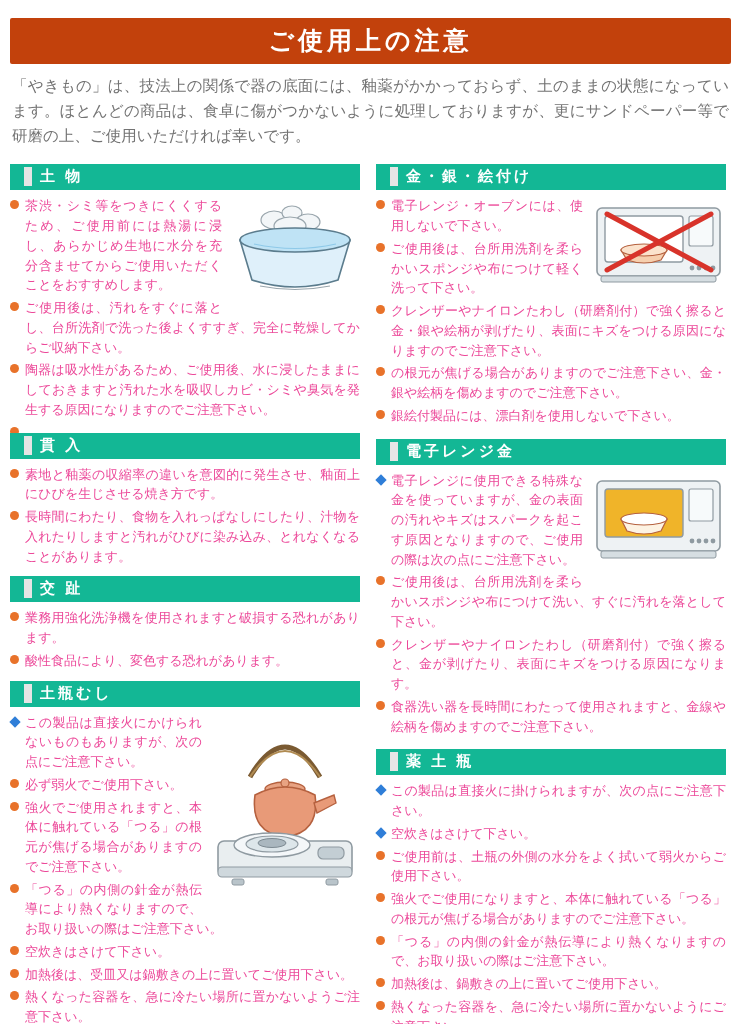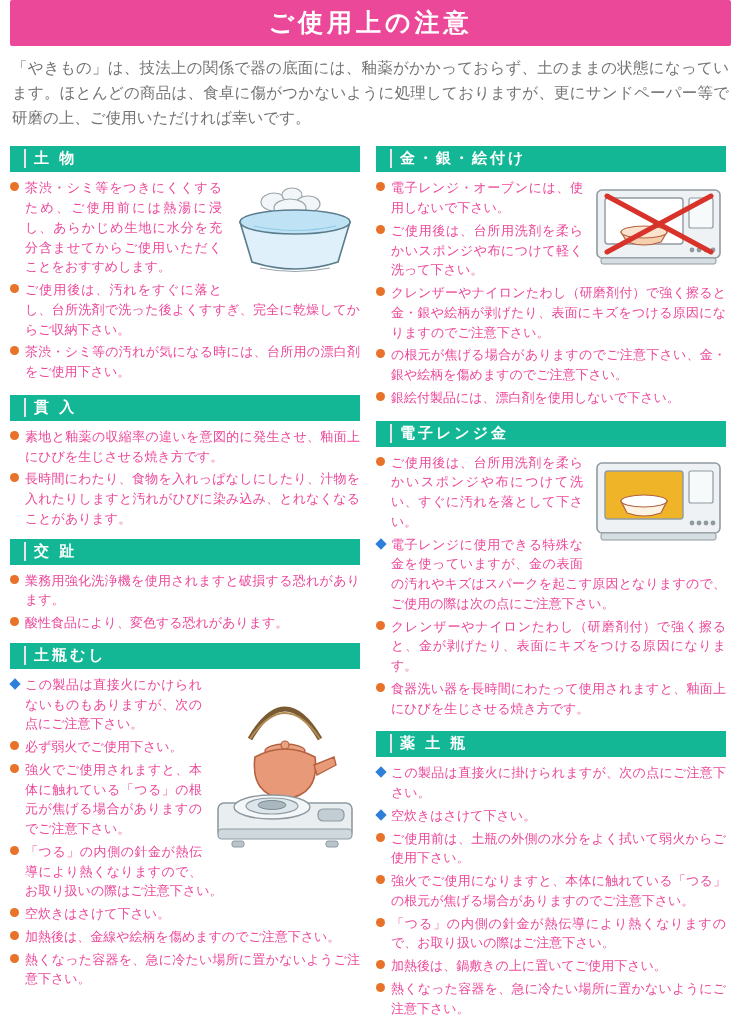--- a/index.html
+++ b/index.html
@@ -12,22 +12,22 @@
   #page {
     position: relative;
     width: 741px; height: 1024px;
     background: #ffffff;
     padding: 0 10px;
     overflow: hidden;
   }
 
   
   .header-bar {
-    margin: 0 0 0 0;
-    background: #ec4899;
+    margin: 18px 0 0 0;
+    background: #c2410c;
     color: #ffffff;
     text-align: center;
     font-size: 25px;
     font-weight: bold;
     letter-spacing: 4px;
     padding: 6px 0 7px 0;
     border-radius: 2px;
   }
   .intro {
     font-size: 15.5px;
@@ -57,21 +57,21 @@
     position: relative;
   }
   .sec-head::after {
     content: "";
     position: absolute;
     left: 0; top: 0; bottom: 0;
     width: 0;
   }
   .sec-head .hl {
     display: inline-block;
-    border-left: 2px solid #e5e5e5;
+    border-left: 8px solid #e5e5e5;
     padding-left: 8px;
   }
 
   
   ul.blist {
     list-style: none;
     margin: 0; padding: 0;
   }
   ul.blist li {
     position: relative;
@@ -136,21 +136,22 @@
             <ellipse cx="60" cy="28" rx="16" ry="9" fill="#f3f6f8" stroke="#9aa6ad" stroke-width="1.2"></ellipse>
             <path d="M10 42 Q65 30 120 42 L108 82 Q65 96 22 82 Z" fill="#dff0fa" stroke="#5b7c8d" stroke-width="1.6"></path>
             <ellipse cx="65" cy="42" rx="55" ry="12" fill="#bfe3f5" stroke="#5b7c8d" stroke-width="1.6"></ellipse>
             <path d="M24 46 Q65 55 106 46" fill="none" stroke="#8ec9e8" stroke-width="1.2"></path>
             <path d="M30 88 Q65 95 100 88" fill="none" stroke="#9aa6ad" stroke-width="1.2"></path>
           </svg>
         </span>
         <ul class="blist">
           <li><span class="bl"></span><span>茶渋・シミ等をつきにくくするため、ご使用前には熱湯に浸し、あらかじめ生地に水分を充分含ませてからご使用いただくことをおすすめします。</span></li>
           <li><span class="bl"></span><span>ご使用後は、汚れをすぐに落とし、台所洗剤で洗った後よくすすぎ、完全に乾燥してからご収納下さい。</span></li>
-          <li><span class="bl"></span><span>茶渋・シミ等の汚れが気になる時には、台所用の漂白剤をご使用下さい。</span></li>
+          <li><span class="bl"></span><span>陶器は吸水性があるため、ご使用後、水に浸したままにしておきますと汚れた水を吸収しカビ・シミや臭気を発生する原因になりますのでご注意下さい。</span></li>
+          <li><span class="bl"></span></li>
         </ul>
       </div>
 
       <div class="sec-head">
         <span class="hl">貫 入</span>
       </div>
       <ul class="blist">
         <li><span class="bl"></span><span>素地と釉薬の収縮率の違いを意図的に発生させ、釉面上にひびを生じさせる焼き方です。</span></li>
         <li><span class="bl"></span><span>長時間にわたり、食物を入れっぱなしにしたり、汁物を入れたりしますと汚れがひびに染み込み、とれなくなることがあります。</span></li>
       </ul>
@@ -189,21 +190,21 @@
             <rect x="22" y="164" width="12" height="6" rx="2" fill="#b9c4ca" stroke="#8f9aa1" stroke-width="1"></rect>
             <rect x="116" y="164" width="12" height="6" rx="2" fill="#b9c4ca" stroke="#8f9aa1" stroke-width="1"></rect>
           </svg>
         </span>
         <ul class="blist">
           <li><span class="bl diamond"></span><span>この製品は直接火にかけられないものもありますが、次の点にご注意下さい。</span></li>
           <li><span class="bl"></span><span>必ず弱火でご使用下さい。</span></li>
           <li><span class="bl"></span><span>強火でご使用されますと、本体に触れている「つる」の根元が焦げる場合がありますのでご注意下さい。</span></li>
           <li><span class="bl"></span><span>「つる」の内側の針金が熱伝導により熱くなりますので、お取り扱いの際はご注意下さい。</span></li>
           <li><span class="bl"></span><span>空炊きはさけて下さい。</span></li>
-          <li><span class="bl"></span><span>加熱後は、金線や絵柄を傷めますのでご注意下さい。</span></li>
+          <li><span class="bl"></span><span>加熱後は、受皿又は鍋敷きの上に置いてご使用下さい。</span></li>
           <li><span class="bl"></span><span>熱くなった容器を、急に冷たい場所に置かないようご注意下さい。</span></li>
 
         </ul>
       </div>
 
     </div>
 
     <div class="col">
 
       <div class="sec-head">
@@ -249,24 +250,24 @@
             <path d="M30 46 Q53 38 76 46 L70 58 Q53 64 36 58 Z" fill="#fdf3e3" stroke="#b5613f" stroke-width="1.2"></path>
             <ellipse cx="53" cy="46" rx="23" ry="6" fill="#ffffff" stroke="#b5613f" stroke-width="1.2"></ellipse>
             <circle cx="101" cy="68" r="2.4" fill="#8f9aa1"></circle>
             <circle cx="108" cy="68" r="2.4" fill="#8f9aa1"></circle>
             <circle cx="115" cy="68" r="2.4" fill="#8f9aa1"></circle>
             <circle cx="122" cy="68" r="2.4" fill="#8f9aa1"></circle>
             <rect x="10" y="78" width="115" height="7" rx="2" fill="#d6dee2" stroke="#8f9aa1" stroke-width="1"></rect>
           </svg>
         </span>
         <ul class="blist">
+          <li><span class="bl diamond"></span><span>電子レンジに使用できる特殊な金を使っていますが、金の表面の汚れやキズはスパークを起こす原因となりますので、ご使用の際は次の点にご注意下さい。</span></li>
           <li><span class="bl"></span><span>ご使用後は、台所用洗剤を柔らかいスポンジや布につけて洗い、すぐに汚れを落として下さい。</span></li>
-          <li><span class="bl diamond"></span><span>電子レンジに使用できる特殊な金を使っていますが、金の表面の汚れやキズはスパークを起こす原因となりますので、ご使用の際は次の点にご注意下さい。</span></li>
           <li><span class="bl"></span><span>クレンザーやナイロンたわし（研磨剤付）で強く擦ると、金が剥げたり、表面にキズをつける原因になります。</span></li>
-          <li><span class="bl"></span><span>食器洗い器を長時間にわたって使用されますと、釉面上にひびを生じさせる焼き方です。</span></li>
+          <li><span class="bl"></span><span>食器洗い器を長時間にわたって使用されますと、金線や絵柄を傷めますのでご注意下さい。</span></li>
         </ul>
       </div>
 
       <div class="sec-head">
         <span class="hl">薬 土 瓶</span>
       </div>
       <ul class="blist">
         <li><span class="bl diamond"></span><span>この製品は直接火に掛けられますが、次の点にご注意下さい。</span></li>
         <li><span class="bl diamond"></span><span>空炊きはさけて下さい。</span></li>
         <li><span class="bl"></span><span>ご使用前は、土瓶の外側の水分をよく拭いて弱火からご使用下さい。</span></li>

